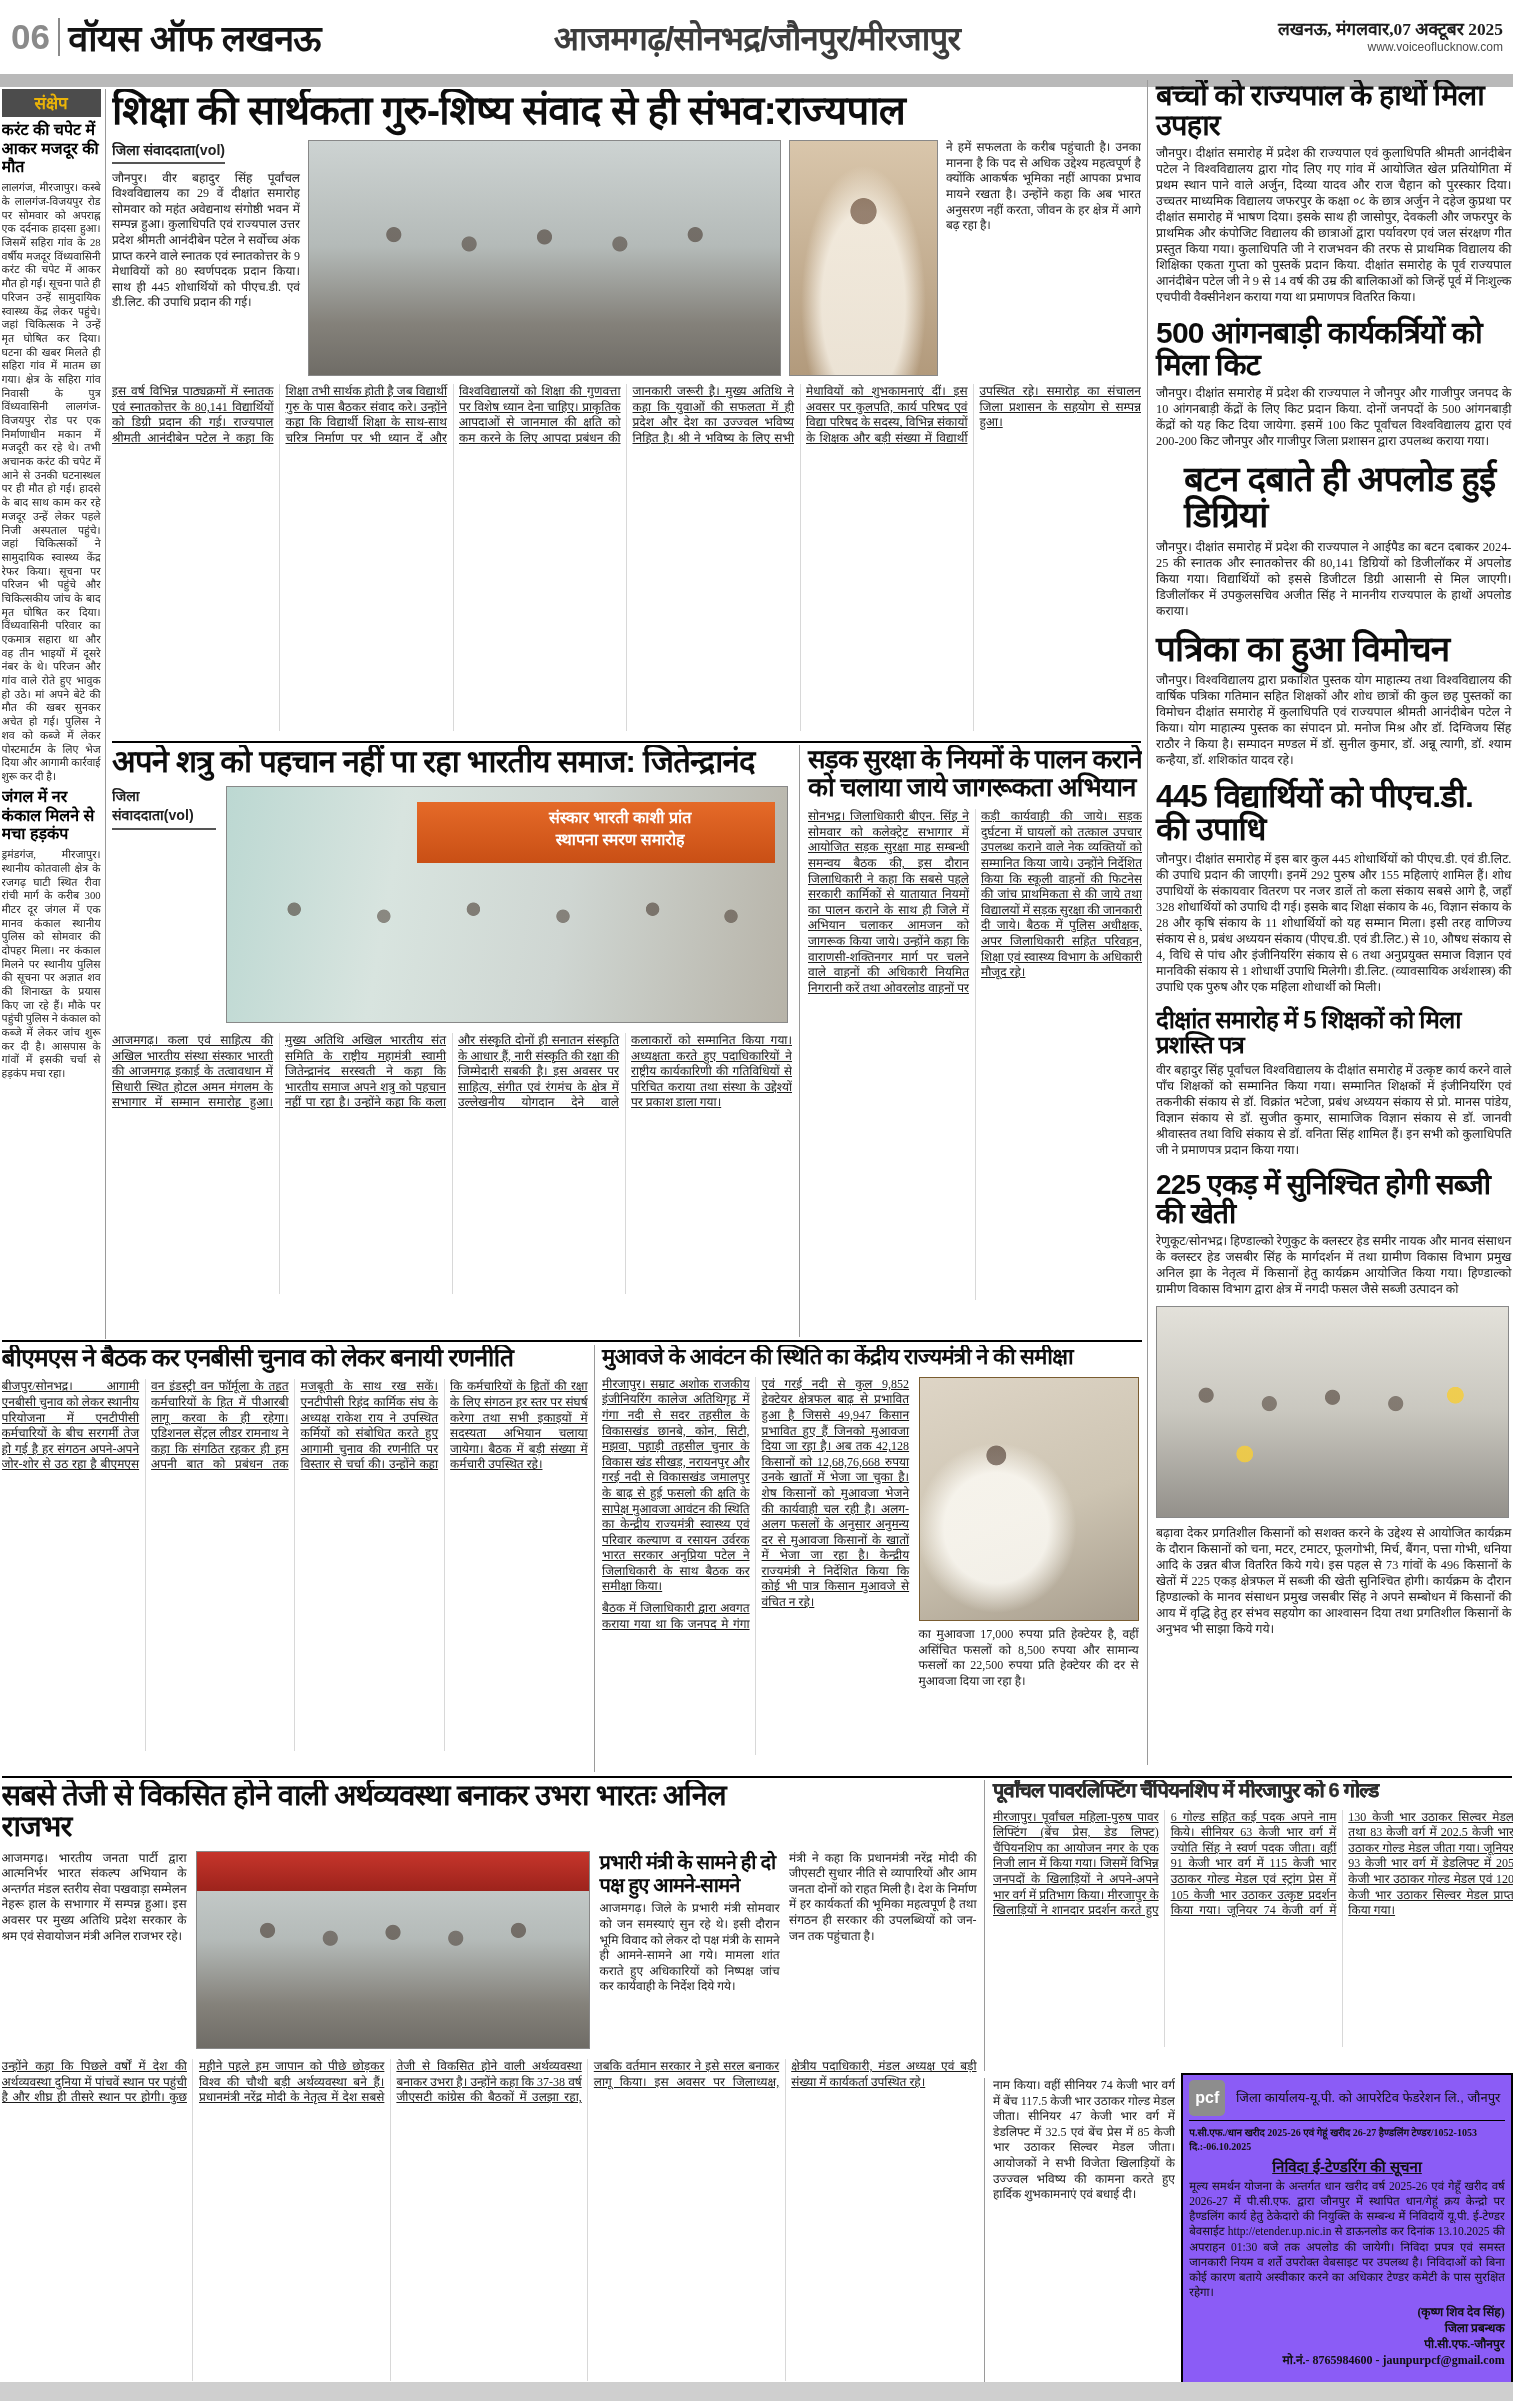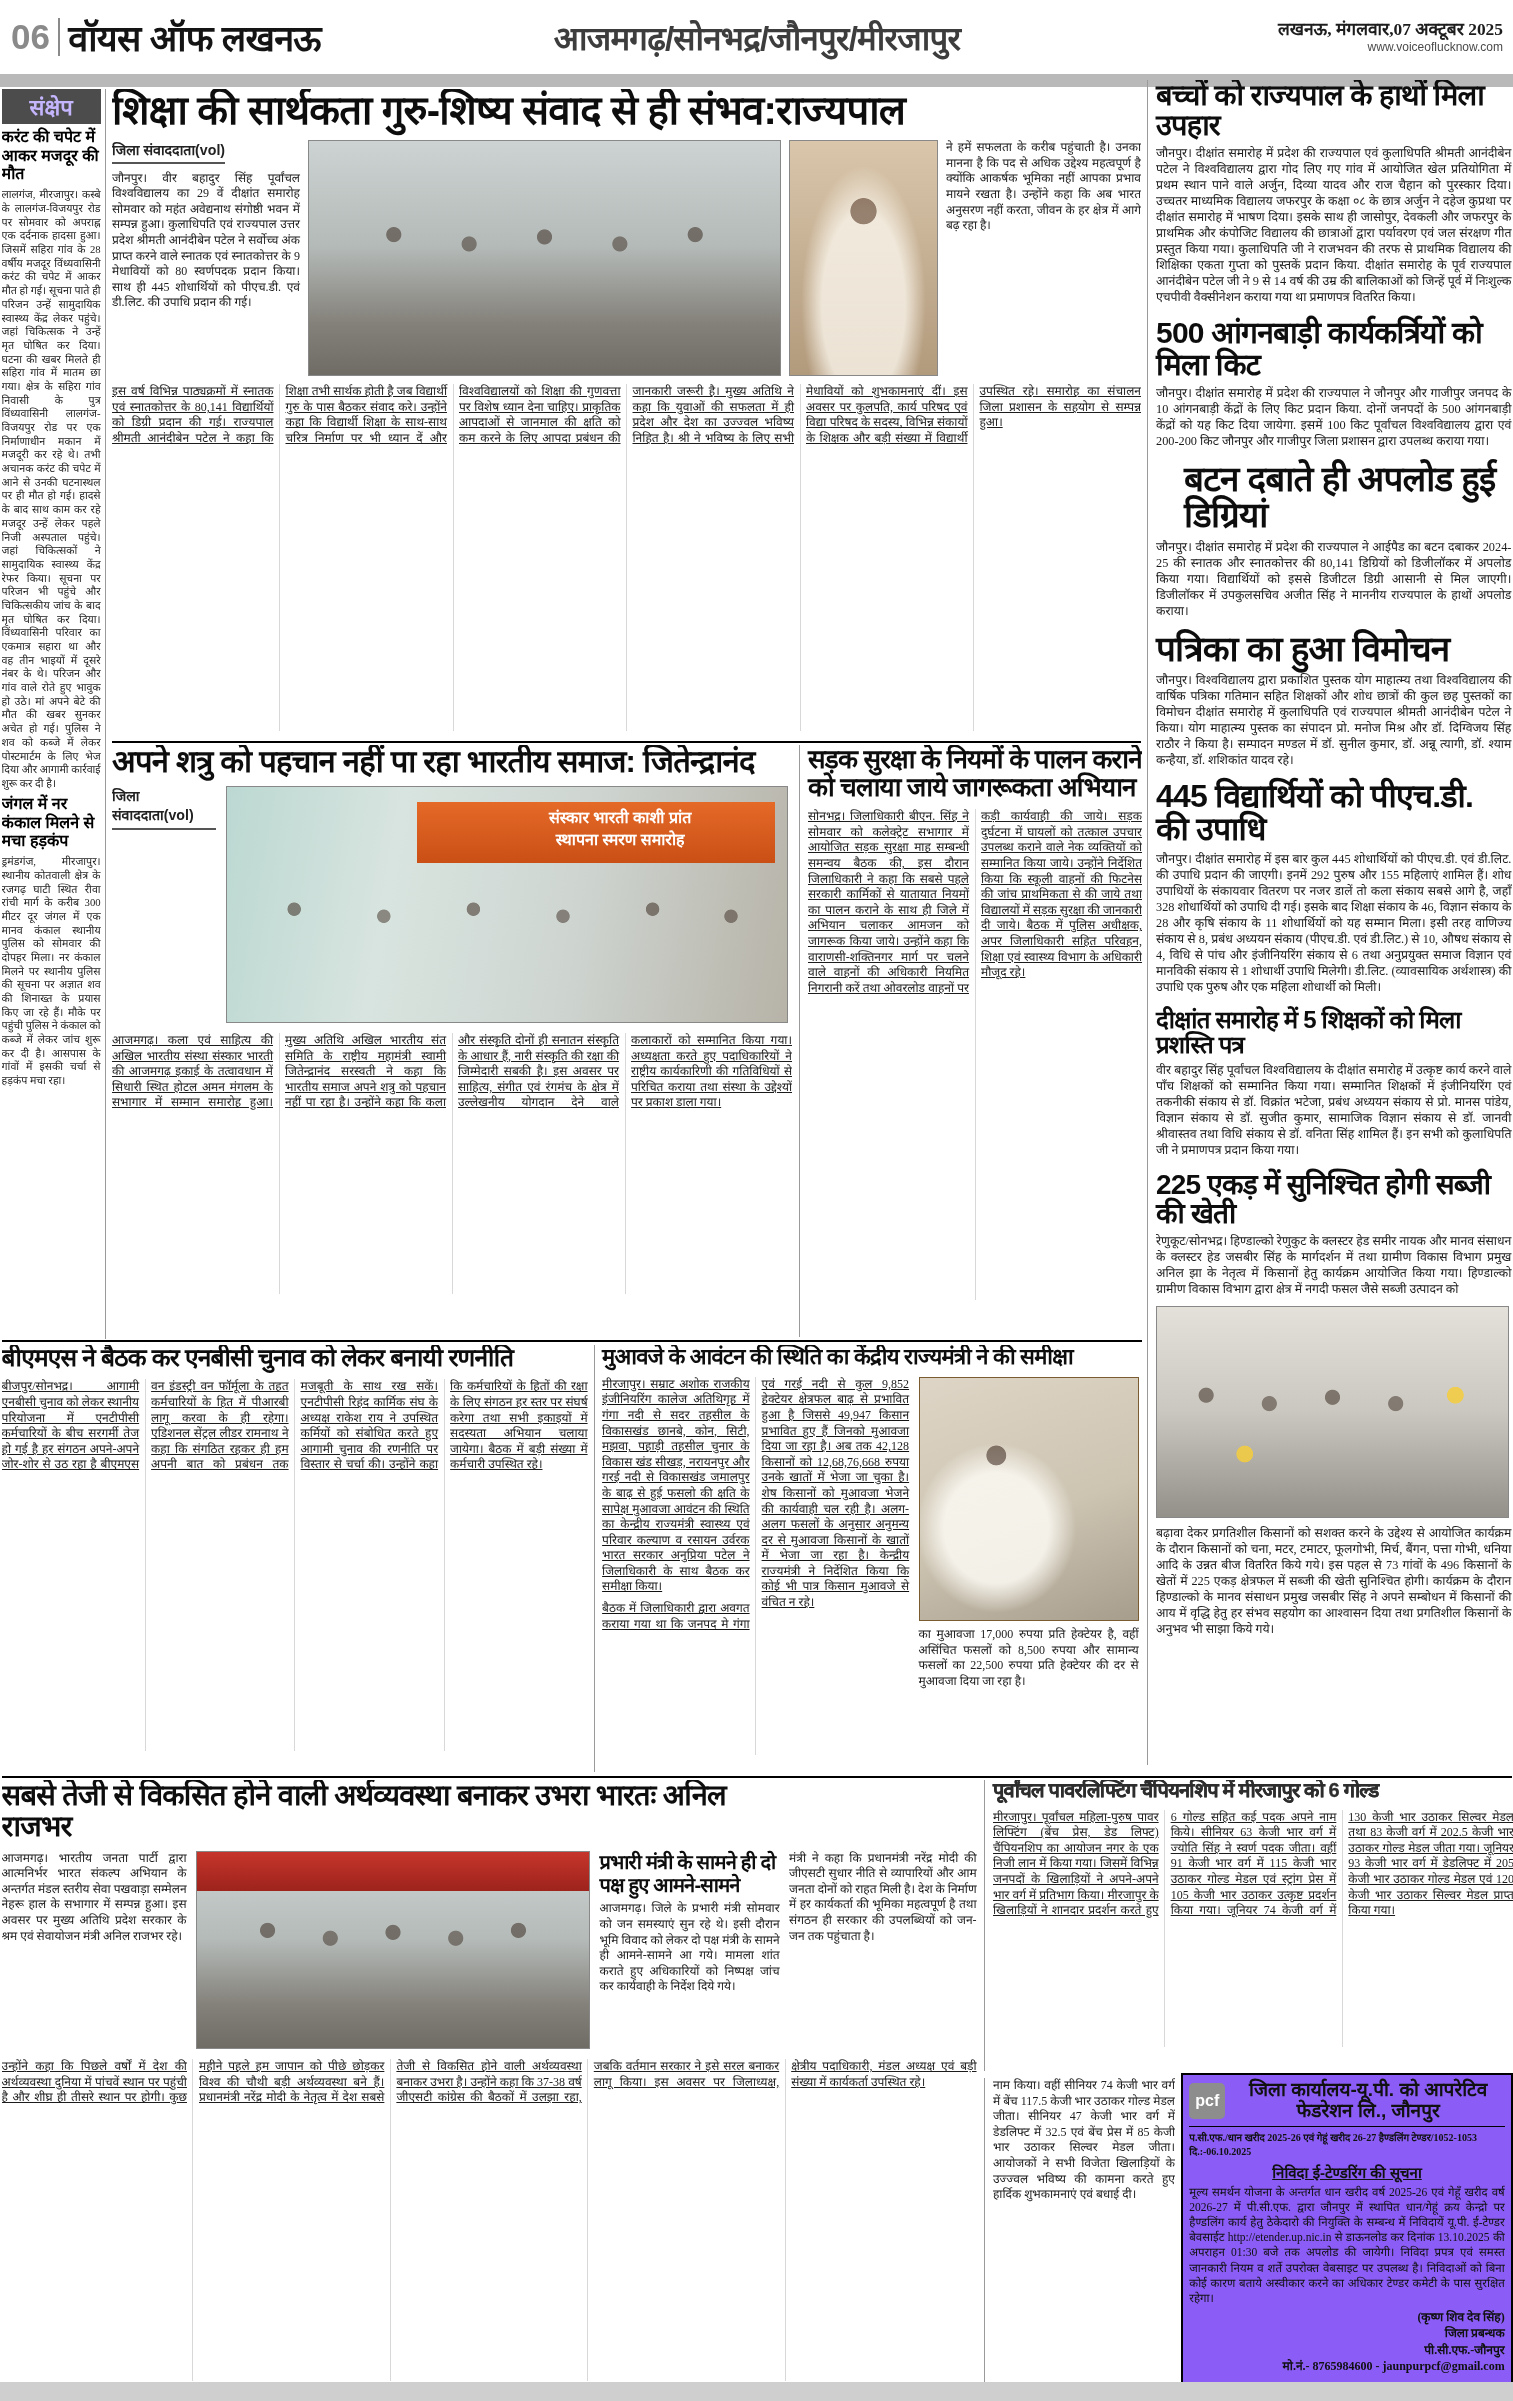--- a/index.html
+++ b/index.html
@@ -35,22 +35,22 @@
       radial-gradient(circle at 66% 44%, rgba(60,45,35,.5) 0 7.1px, transparent 8px),
       radial-gradient(circle at 82% 40%, rgba(60,45,35,.55) 0 7.1px, transparent 8px),
       linear-gradient(180deg,#cdd3d2 0%,#b4bab8 45%,#84817a 78%,#6f6c66 100%);
       border:0.8px solid #888; }
   .photo .banner{ position:absolute; top:6%; left:34%; right:2%; height:26%;
       background:linear-gradient(180deg,#e56a28,#c94f15); color:#fff; text-align:center;
       font-family:"Liberation Sans",sans-serif; font-weight:700; padding-top:4.7px;padding-left:48px; }
   .banner .b1{ font-size:16px; } .banner .b2{ font-size:16px; }
   
   .briefs{ left:1.6px; top:89px; width:104px; height:1250px; border-right:0.8px solid #9a9a9a; padding-right:4px;}
-  .briefs .label{ background:#4c4c4c; color:#c4b5fd; text-align:center; font-family:"Liberation Sans",sans-serif;
-                  font-size:22px; font-weight:700; padding:2.4px 0; margin-bottom:4.7px;}
+  .briefs .label{ background:#4c4c4c; color:#eab308; text-align:center; font-family:"Liberation Sans",sans-serif;
+                  font-size:17px; font-weight:700; padding:2.4px 0; margin-bottom:4.7px;}
   .briefs h3{ font-family:"Liberation Sans",sans-serif; font-size:16px; font-weight:800; line-height:1.15; margin:4.7px 0; color:#000;}
   .briefs .body{ font-size:10.7px; line-height:1.28; }
   
   .lead{ left:112px; top:89px; width:1029px; height:650px; }
   .lead .hl{ font-size:40px; }
   .lead-row{ display:flex; gap:8px; margin-top:8px; height:236px; }
   .lead-cola{ width:188px; } .lead-colb{ flex:1; }
   .ph-stage{ width:473px; height:236px; }
   .ph-gov{ width:149px; height:236px;
      background: radial-gradient(circle at 50% 30%, rgba(90,60,40,.6) 0 12.7px, transparent 13.5px),
@@ -118,21 +118,21 @@
       radial-gradient(circle at 50% 43%, rgba(60,45,35,.55) 0 7.1px, transparent 8px),
       radial-gradient(circle at 68% 46%, rgba(60,45,35,.5) 0 7.1px, transparent 8px),
       radial-gradient(circle at 85% 42%, rgba(245,205,60,.85) 0 8px, transparent 8.7px),
       radial-gradient(circle at 25% 70%, rgba(245,205,60,.85) 0 8px, transparent 8.7px),
       linear-gradient(180deg,#e3e1da 0%,#c9c7bf 50%,#93908a 100%); border:0.8px solid #888;}
   
   .notice{ left:1181px; top:2073px; width:332px; height:318px; border:2.4px solid #000; background:#8b5cf6; padding:4.7px 6.3px;}
   .nt-head{ display:flex; gap:6.3px; align-items:center; }
   .nt-logo{ width:36px; height:36px; background:#8d8d8d; color:#fff; font-family:"Liberation Sans",sans-serif;
             font-weight:800; font-size:16px; display:flex; align-items:center; justify-content:center; border-radius:4.7px;}
-  .nt-title{ flex:1; text-align:center; font-family:"Liberation Sans",sans-serif; font-weight:700; font-size:19px; line-height:1.1;}
+  .nt-title{ flex:1; text-align:center; font-family:"Liberation Sans",sans-serif; font-weight:400; font-size:13px; line-height:1.1;}
   .nt-ref{ font-size:10px; font-weight:700; margin-top:4.7px; border-top:1.6px solid #000; padding-top:3.2px;}
   .nt-sub{ text-align:center; font-weight:800; font-size:15px; text-decoration:underline; margin:3.2px 0; font-family:"Liberation Sans",sans-serif;}
   .nt-body{ font-size:11.5px; line-height:1.32; text-align:justify; }
   .nt-sign{ text-align:right; font-weight:700; font-size:12px; line-height:1.35; margin-top:3.2px;}
 </style>
 </head>
 <body>
 
 <div class="page">
 

